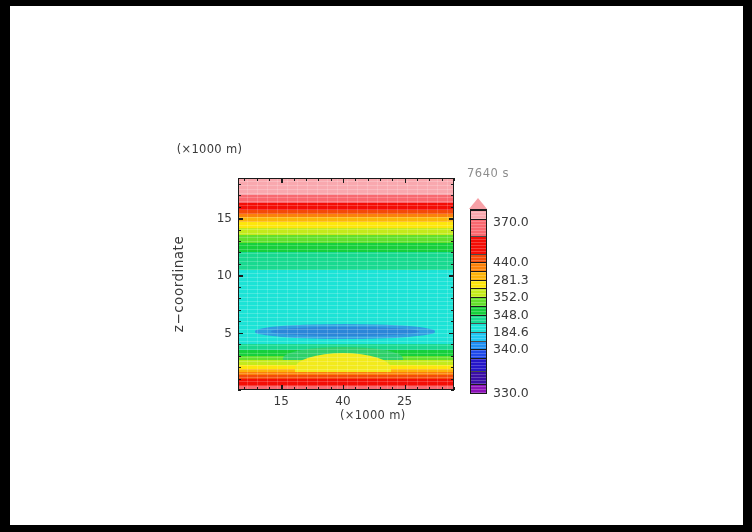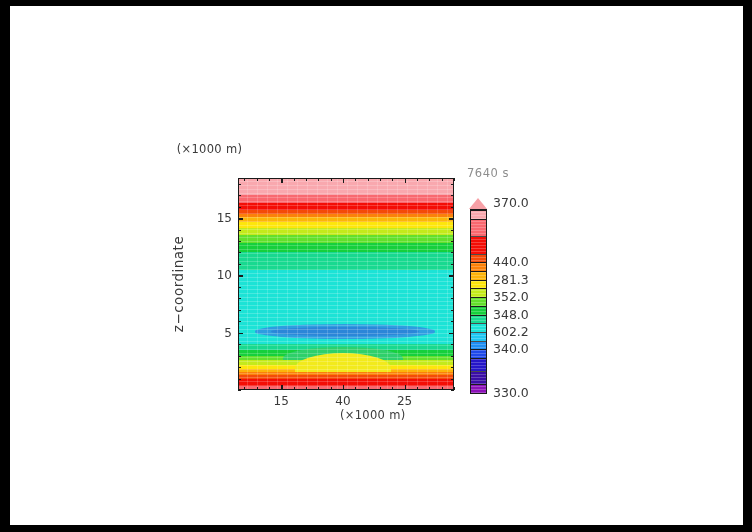--- a/index.html
+++ b/index.html
@@ -631,24 +631,24 @@
           <div class="cbar-sep" style="top:122px;"></div>
           <div class="cbar-sep" style="top:130.71428571428572px;"></div>
           <div class="cbar-sep" style="top:139.42857142857142px;"></div>
           <div class="cbar-sep" style="top:148.14285714285714px;"></div>
           <div class="cbar-sep" style="top:161.21428571428572px;"></div>
           <div class="cbar-sep" style="top:174.28571428571428px;"></div>
           <div id="cbar-texture"></div>
         </div>
     </div>
     <div id="cbar-labels">
-        <div class="cbar-label" style="top:196px;">370.0</div>
+        <div class="cbar-label" style="top:215px;">370.0</div>
         <div class="cbar-label" style="top:255.28571428571428px;">440.0</div>
         <div class="cbar-label" style="top:272.7142857142857px;">281.3</div>
         <div class="cbar-label" style="top:290.1428571428571px;">352.0</div>
         <div class="cbar-label" style="top:307.57142857142856px;">348.0</div>
-        <div class="cbar-label" style="top:325px;">602.2</div>
+        <div class="cbar-label" style="top:325px;">184.6</div>
         <div class="cbar-label" style="top:342.42857142857144px;">340.0</div>
         <div class="cbar-label" style="top:386px;">330.0</div>
       </div>
 
   </div>
 </div>
 
 </body></html>

